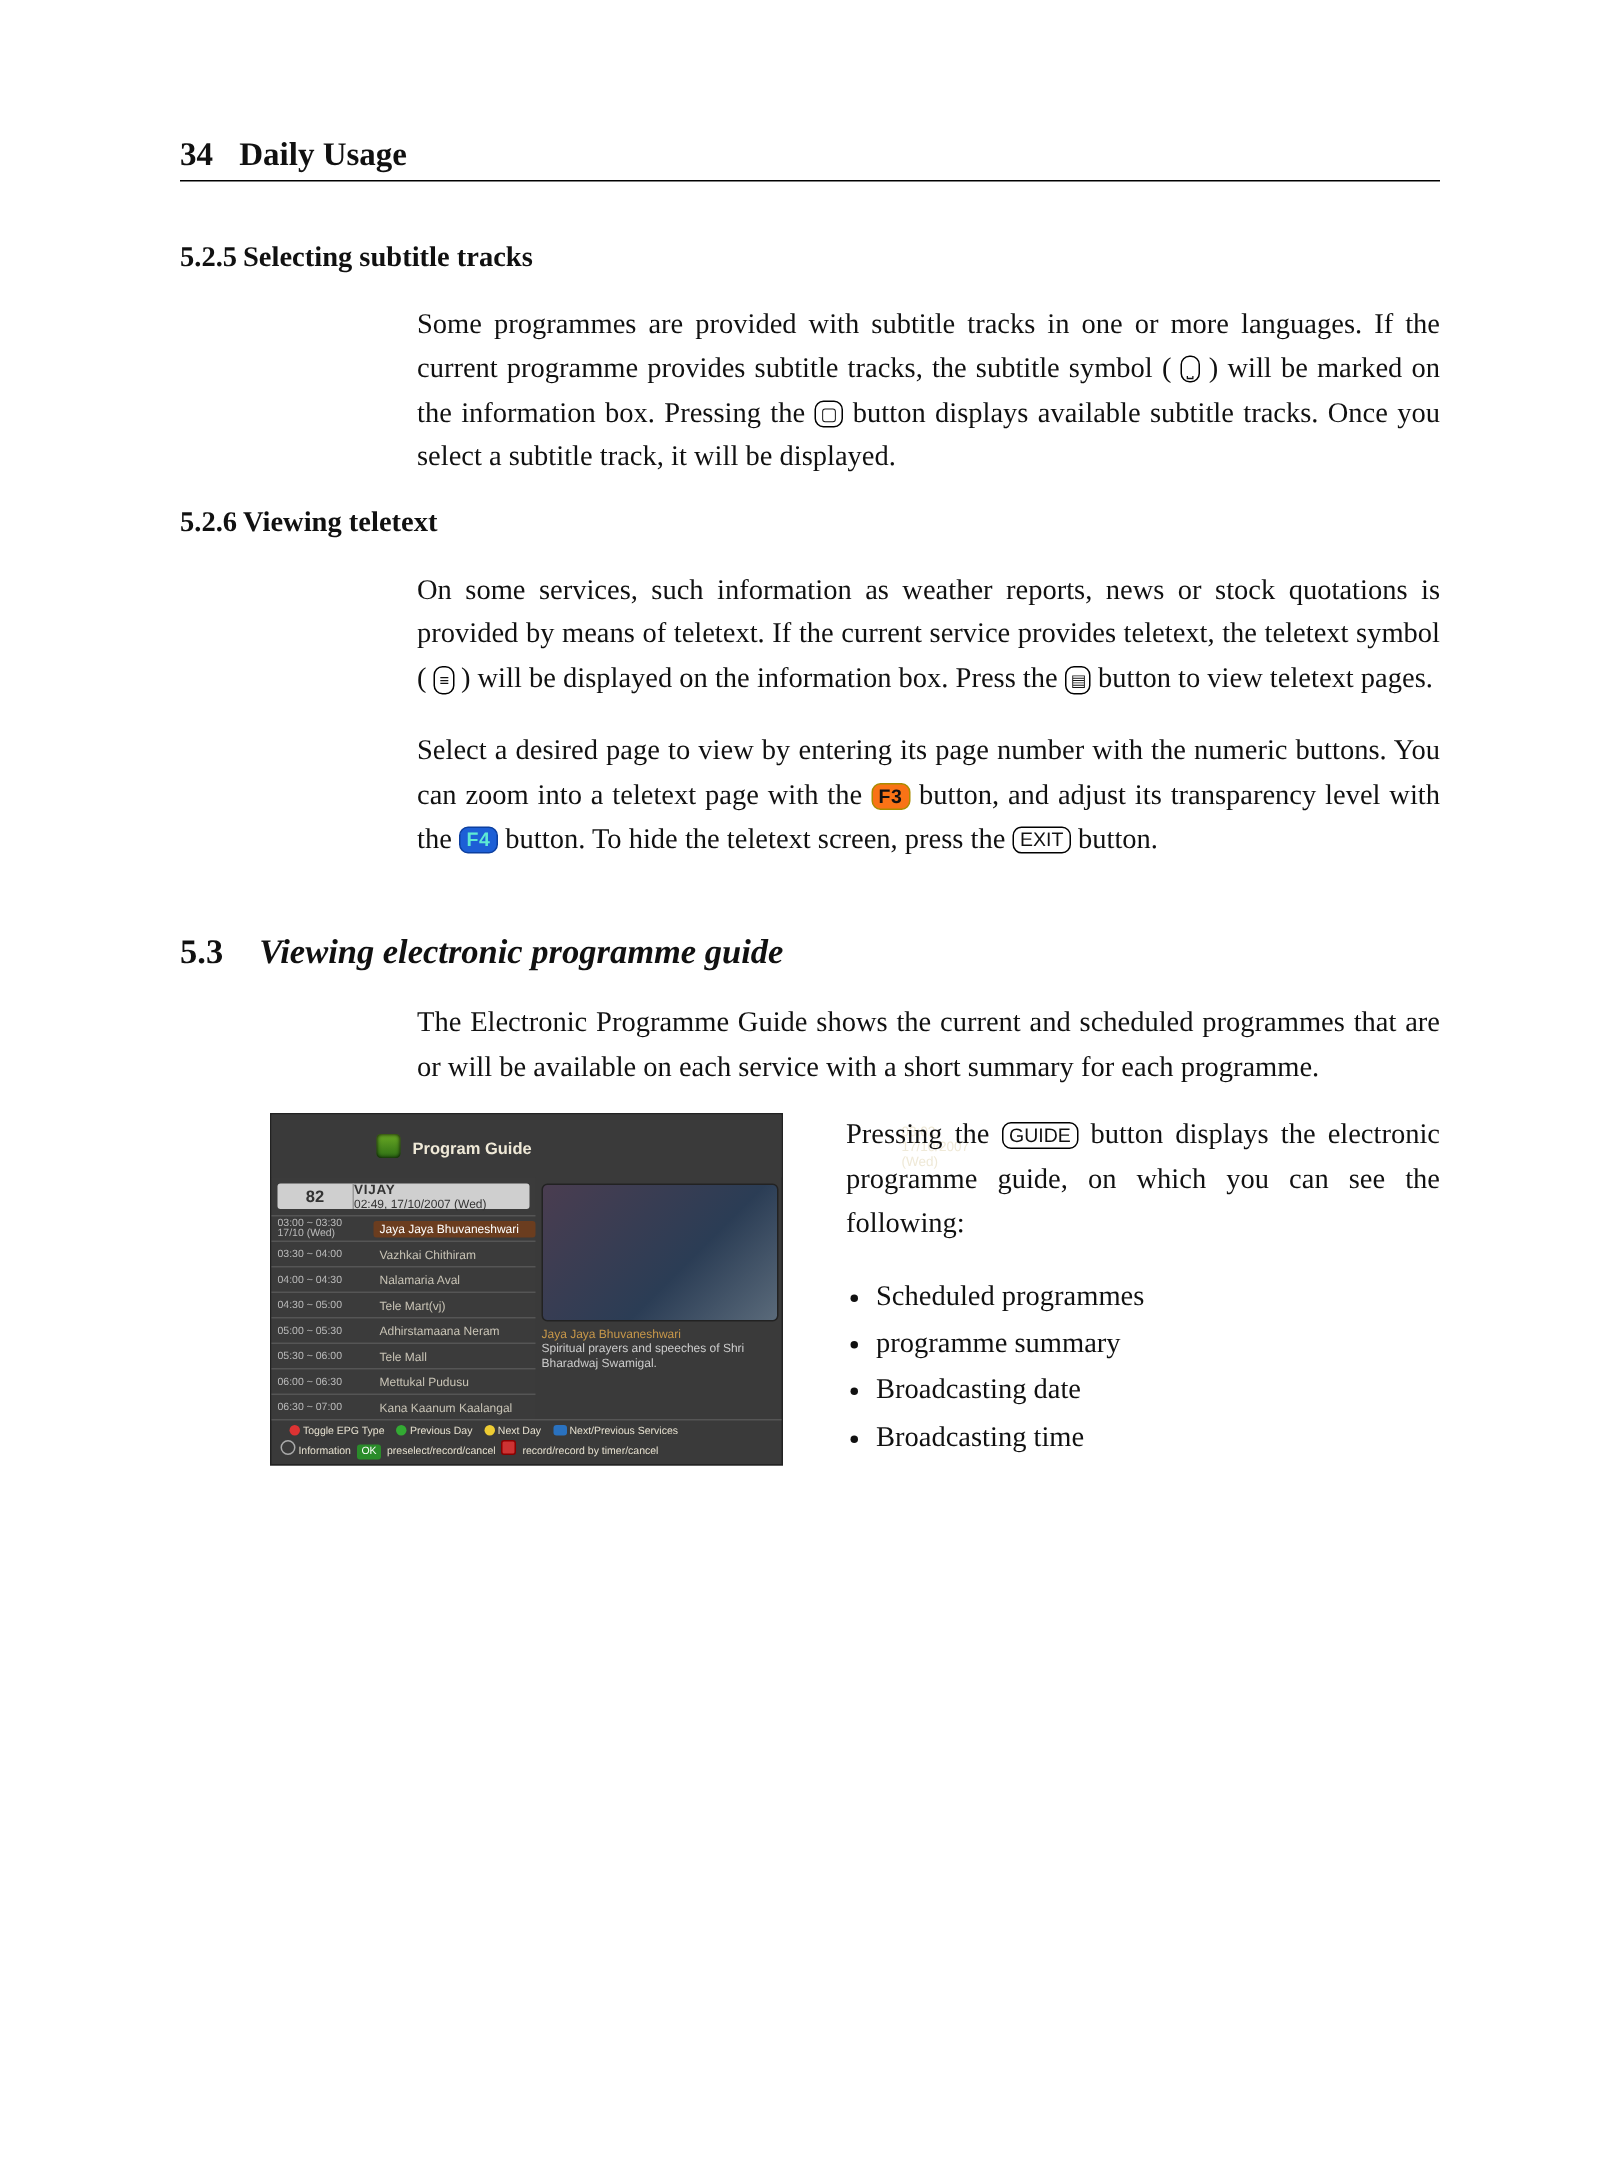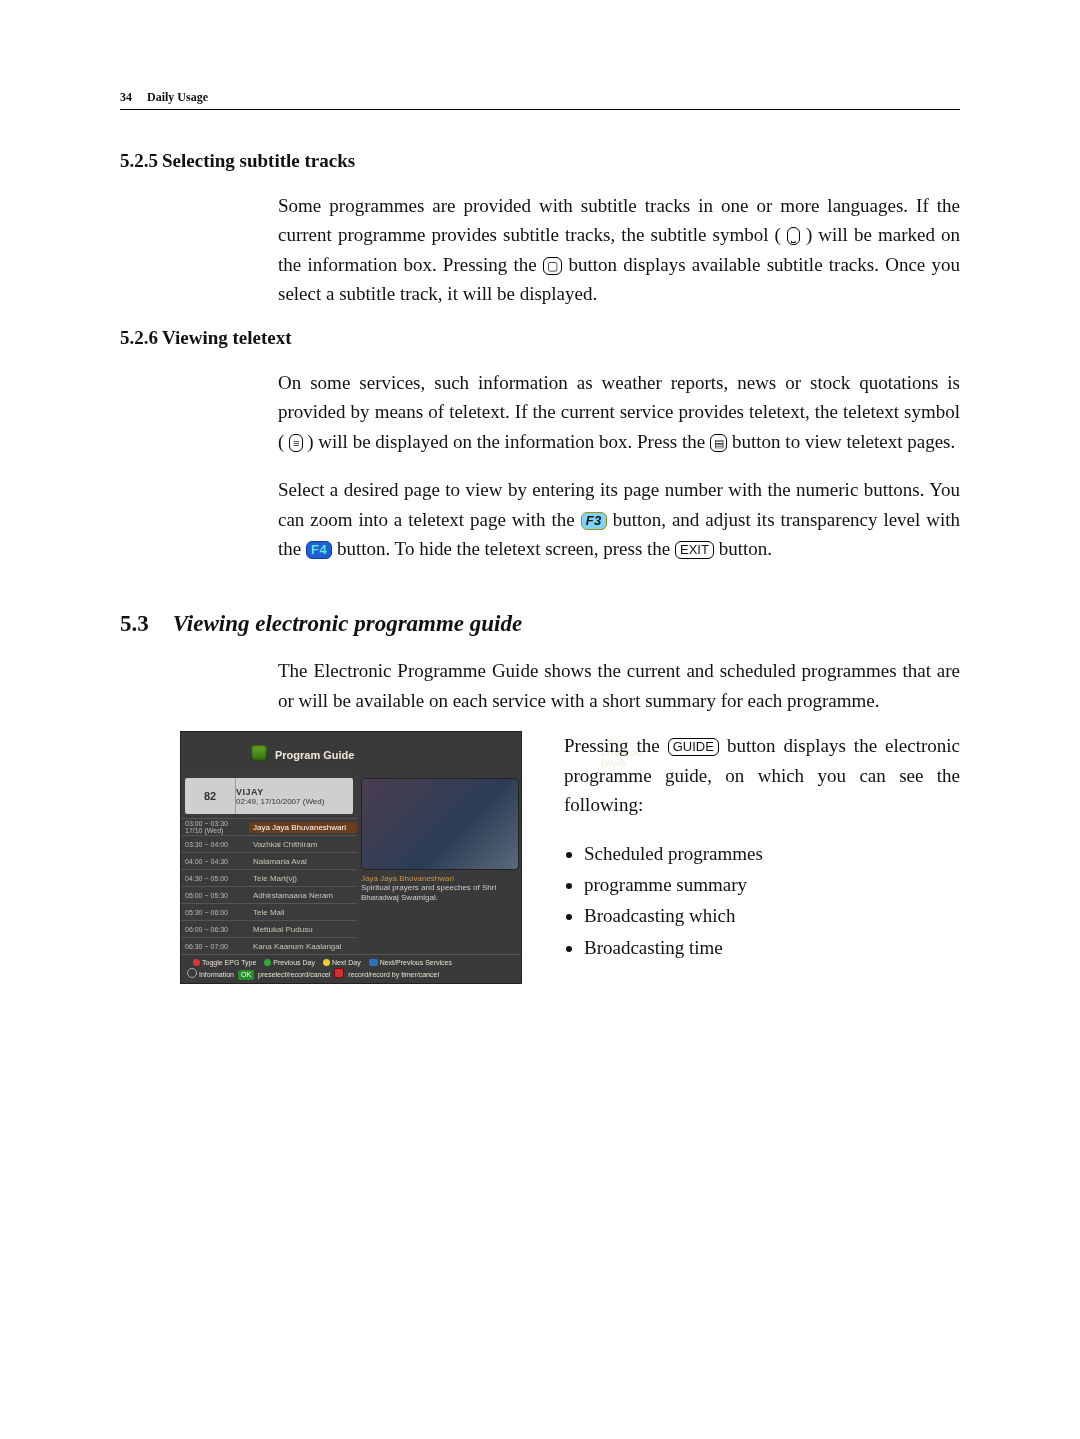--- a/index.html
+++ b/index.html
@@ -10,21 +10,21 @@
     color: #111;
     width: 1080px;
   }
   .page {
     padding: 90px 120px 80px 120px;
   }
   .running-head {
     border-bottom: 1px solid #000;
     padding-bottom: 4px;
     margin-bottom: 40px;
-    font-size: 12px;
+    font-size: 22px;
   }
   .running-head .pn { font-weight: bold; margin-right: 12px; }
   .running-head .chap { font-weight: bold; }
 
   .subsection {
     margin-top: 18px;
     margin-bottom: 12px;
   }
   .subsection .num { font-weight: bold; font-size: 19px; }
   .subsection .title { font-weight: bold; font-size: 19px; }
@@ -48,21 +48,21 @@
     display: inline-block;
     border: 1px solid #000;
     border-radius: 6px;
     font-size: 13px;
     font-family: Arial, sans-serif;
     padding: 0 4px;
     line-height: 16px;
     vertical-align: 1px;
     background: #fff;
   }
-  .keybtn.f3 { background:#7dd3fc; border-color:#aa8c00; font-weight:bold; letter-spacing:.5px;font-style:italic; }
+  .keybtn.f3 { background:#f97316; border-color:#aa8c00; font-weight:bold; letter-spacing:.5px; }
   .keybtn.f4 { background:#1d5fd6; color:#5eead4; border-color:#0c3fa0; font-weight:bold; letter-spacing:.5px; }
   .keybtn.small-icon { padding:0 3px; }
   .sub-glyph { font-size:12px; }
   .ttx-glyph { font-size:11px; letter-spacing:-1px; }
 
   .two-col {
     display:flex;
     gap: 34px;
     margin-top: 4px;
   }
@@ -89,21 +89,21 @@
   .epg-logo{width:16px;height:16px;border-radius:3px;background:linear-gradient(#6aa924,#2e6f15);box-shadow:inset 0 0 3px #000;}
   .epg-title{font-size:11px;font-weight:bold;}
   .epg-body{display:flex;}
   .epg-leftcol{width:176px;background:#3b3b3b;}
   .epg-channelbox{
     display:flex;
     margin:4px;
     background:#cfcfcf;
     color:#333;
     border-radius:2px;
-    height:36px;
+    height:17px;
   }
   .epg-chnum{width:50px;display:flex;align-items:center;justify-content:center;border-right:1px solid #999;font-weight:bold;font-size:11px;}
   .epg-chinfo{flex:1;display:flex;flex-direction:column;align-items:flex-start;justify-content:center;font-size:8px;}
   .epg-chname{font-weight:bold;font-size:9px;letter-spacing:.5px;}
   .epg-row{display:flex;border-top:1px solid #555;height:16px;align-items:center;}
   .epg-time{width:60px;padding:0 4px;font-size:7px;color:#bbb;}
   .epg-prog{flex:1;padding:0 4px;font-size:8px;color:#c8c3b5;}
   .epg-row.sel .epg-prog{background:#6b3d1f;color:#fff;border-radius:2px;padding:1px 4px;}
   .epg-rightcol{flex:1;padding:4px;}
   .epg-preview{width:100%;height:90px;border-radius:4px;background:linear-gradient(135deg,#4a3d50,#2b3d55 60%,#5a6a7a);border:1px solid #222;margin-bottom:4px;}
@@ -254,19 +254,19 @@
 
     <div class="right">
       <p style="margin-top:0">
         <span>Pressing the </span>
         <span class="keybtn">GUIDE</span>
         <span> button displays the electronic programme guide, on which you can see the following:</span>
       </p>
       <ul class="bullets" id="bullets">
           <li>Scheduled programmes</li>
           <li>programme summary</li>
-          <li>Broadcasting which</li>
+          <li>Broadcasting date</li>
           <li>Broadcasting time</li>
         </ul>
     </div>
   </div>
 
 </div>
 
 </body></html>

